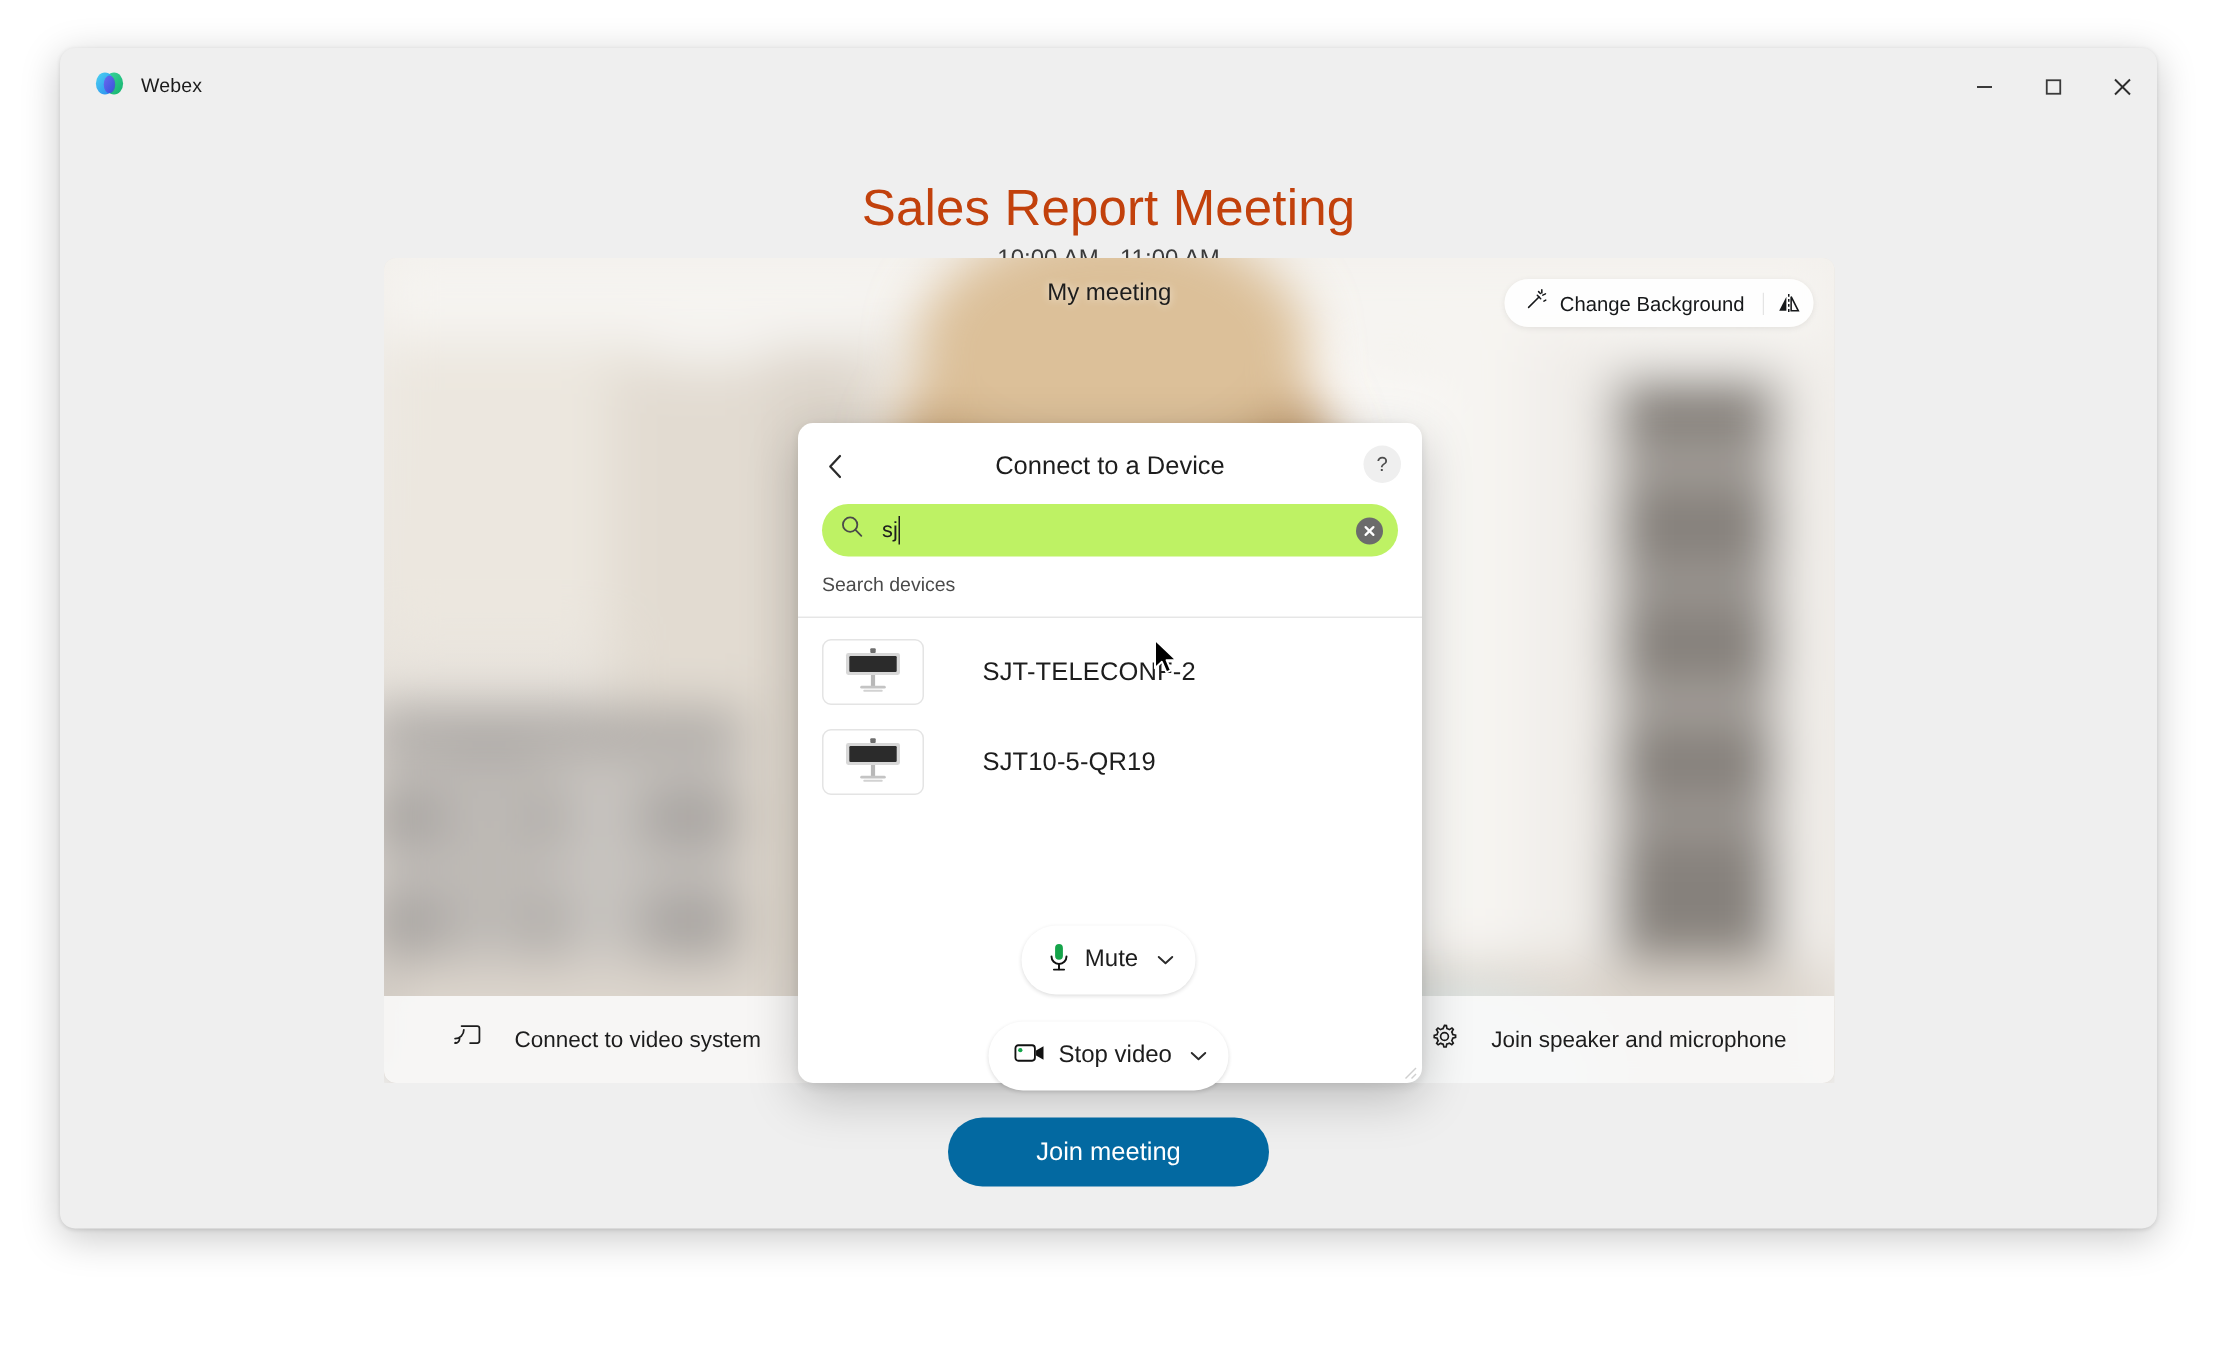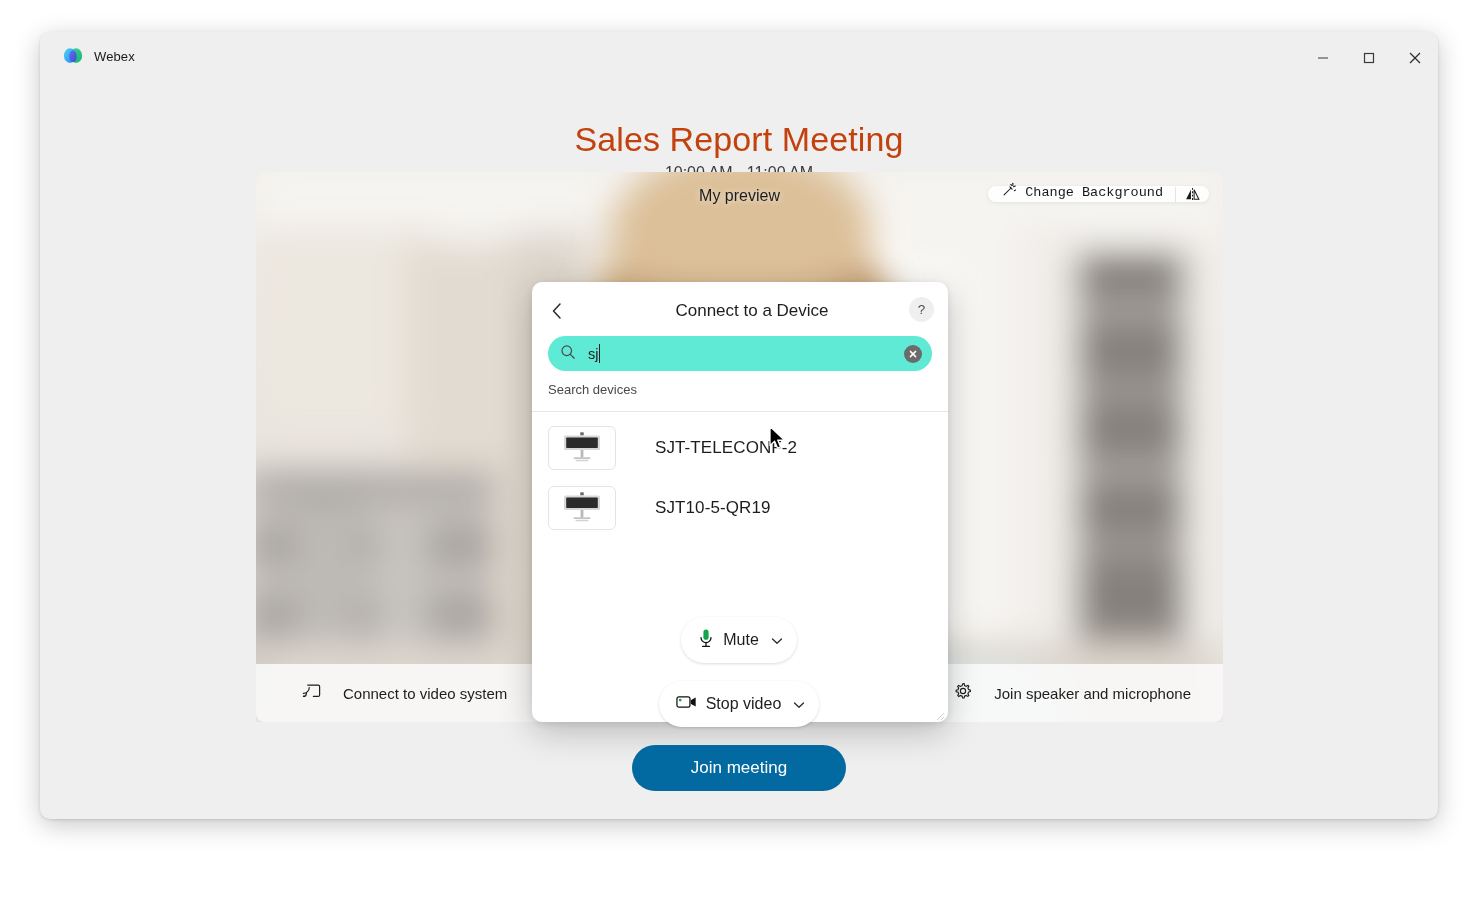--- a/index.html
+++ b/index.html
@@ -102,29 +102,28 @@
     font-size: 16px;
     color: #1d1d1d;
     z-index: 5;
     text-shadow: 0 0 6px rgba(255,255,255,.75);
   }
 
   
   #change-bg-group {
     position: absolute;
     right: 14px; top: 14px;
-    height: 16px;
-    display: flex;
-    align-items: flex-end;
+    height: 32px;
+    display: flex;
+    align-items: center;
     background: rgba(255,255,255,0.88);
     border-radius: 16px;
     backdrop-filter: blur(3px);
     z-index: 6;
     box-shadow: 0 1px 4px rgba(0,0,0,0.08);
-    font-family: Liberation Mono, monospace;
   }
   #change-bg-btn {
     display: flex; align-items: center; gap: 8px;
     padding: 0 12px 0 14px;
     cursor: default;
     border-radius: 16px 0 0 16px;
   }
   .change-bg-label { font-size: 13.5px; color: #16181a; white-space: nowrap; }
   #mirror-btn {
     display: flex; align-items: center; justify-content: center;
@@ -178,21 +177,21 @@
   #dialog-back-btn {
     position: absolute;
     left: 8px; top: 14px;
     width: 34px; height: 34px;
     display: flex; align-items: center; justify-content: center;
     border-radius: 17px;
     cursor: default;
   }
   #dialog-title {
     position: absolute;
-    left: 12px; top: 19px;
+    left: 0; top: 19px;
     width: 100%;
     text-align: center;
     font-size: 17px;
     color: #1d1d1d;
   }
   #dialog-help-btn {
     position: absolute;
     right: 14px; top: 15px;
     width: 25px; height: 25px;
     border-radius: 13px;
@@ -201,21 +200,21 @@
     font-size: 13.5px;
     display: flex; align-items: center; justify-content: center;
     cursor: default;
   }
 
   #search-row {
     position: absolute;
     left: 16px; top: 54px;
     width: 384px;
     height: 35px;
-    background: #5eead4;
+    background: #bef264;
     border-radius: 18px;
     display: flex;
     align-items: center;
     padding: 0 10px 0 12px;
   }
   #search-input-wrap {
     flex: 1;
     position: relative;
     margin-left: 12px;
     height: 100%;
@@ -450,21 +449,21 @@
         <g filter="url(#blurBig)">
           <path d="M300 550 Q330 455 486 440 Q642 455 672 550 Z" fill="#e6ecec"></path>
           <ellipse cx="486" cy="470" rx="120" ry="55" fill="#eef2f2"></ellipse>
         </g>
         <g filter="url(#blurBig)">
           <ellipse cx="700" cy="545" rx="110" ry="60" fill="#dde6e6"></ellipse>
         </g>
       </svg>
     </div>
 
-    <div class="preview-label">My preview</div>
+    <div class="preview-label">My meeting</div>
 
     <div id="change-bg-group">
       <div id="change-bg-btn">
         <span>
           <svg width="15" height="15" viewBox="0 0 16 16" fill="none" stroke="#16181a" stroke-width="1.1" stroke-linecap="round">
             <line x1="2.2" y1="13.8" x2="9.6" y2="6.4"></line>
             <line x1="8.4" y1="5.2" x2="10.8" y2="7.6"></line>
             <line x1="11.6" y1="1.3" x2="11.6" y2="3.6"></line>
             <line x1="14.2" y1="4.2" x2="12.3" y2="5.1"></line>
             <line x1="9.3" y1="2.6" x2="10.6" y2="3.9"></line>

